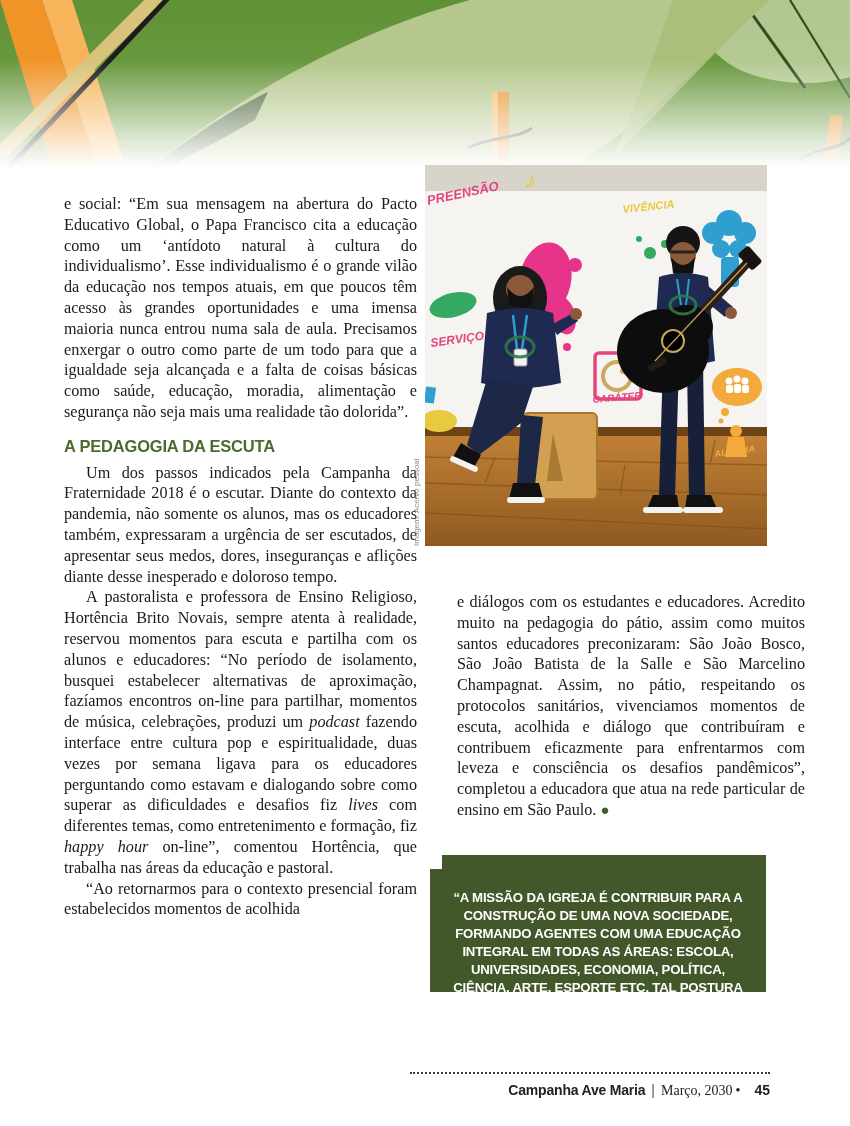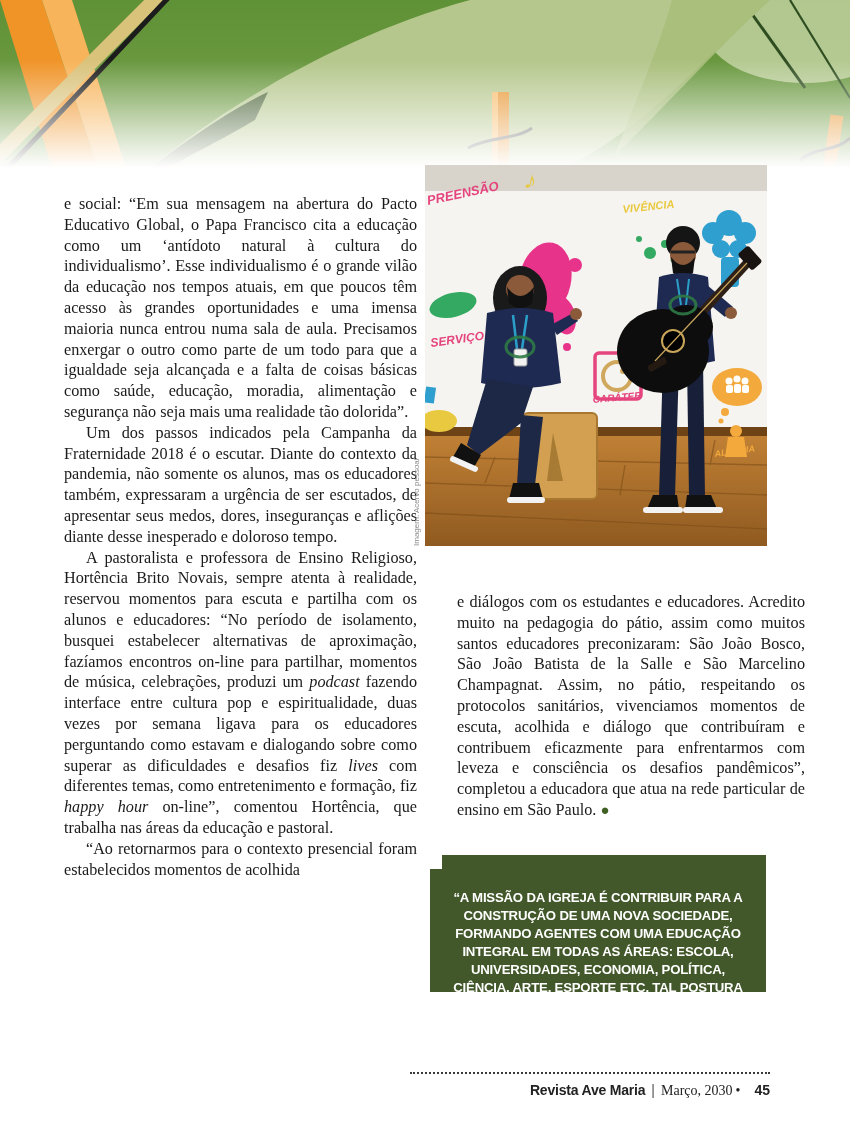--- a/index.html
+++ b/index.html
@@ -99,20 +99,21 @@
     <rect x="492" y="92" width="17" height="76" fill="#e89632"></rect>
     <rect x="492" y="92" width="6" height="76" fill="#f7bc6a"></rect>
     <path d="M468,148 C490,136 516,140 532,128" stroke="#5a5a5a" stroke-width="3" fill="none"></path>
     <rect x="827" y="115" width="13" height="53" fill="#e89632" transform="rotate(8 833 140)"></rect>
     <path d="M800,160 C818,146 836,152 850,138" stroke="#4a4a4a" stroke-width="3" fill="none"></path>
     <rect x="0" y="60" width="850" height="108" fill="url(#fadeWhite)"></rect>
   </svg>
 
   <div class="col-left">
     <p>e social: “Em sua mensagem na abertura do Pacto Educativo Global, o Papa Francisco cita a educação como um ‘antídoto natural à cultura do individualismo’. Esse individualismo é o grande vilão da educação nos tempos atuais, em que poucos têm acesso às grandes oportunidades e uma imensa maioria nunca entrou numa sala de aula. Precisamos enxergar o outro como parte de um todo para que a igualdade seja alcançada e a falta de coisas básicas como saúde, educação, moradia, alimentação e segurança não seja mais uma realidade tão dolorida”.</p>
+    <h2 class="section-heading">A PEDAGOGIA DA ESCUTA</h2>
     <p class="indent">Um dos passos indicados pela Campanha da Fraternidade 2018 é o escutar. Diante do contexto da pandemia, não somente os alunos, mas os educadores também, expressaram a urgência de ser escutados, de apresentar seus medos, dores, inseguranças e aflições diante desse inesperado e doloroso tempo.</p>
     <p class="indent"><span>A pastoralista e professora de Ensino Religioso, Hortência Brito Novais, sempre atenta à realidade, reservou momentos para escuta e partilha com os alunos e educadores: “No período de isolamento, busquei estabelecer alternativas de aproximação, fazíamos encontros on-line para partilhar, momentos de música, celebrações, produzi um </span><span class="ital">podcast</span><span> fazendo interface entre cultura pop e espiritualidade, duas vezes por semana ligava para os educadores perguntando como estavam e dialogando sobre como superar as dificuldades e desafios fiz </span><span class="ital">lives</span><span> com diferentes temas, como entretenimento e formação, fiz </span><span class="ital">happy hour</span><span> on-line”, comentou Hortência, que trabalha nas áreas da educação e pastoral.</span></p>
     <p class="indent">“Ao retornarmos para o contexto presencial foram estabelecidos momentos de acolhida</p>
   </div>
 
   <svg class="photo-wrap" viewBox="0 0 342 381" aria-hidden="true">
     <defs>
       <linearGradient id="gFloor" x1="0" y1="0" x2="0" y2="1">
         <stop offset="0" stop-color="#c08035"></stop>
         <stop offset="1" stop-color="#8f5a20"></stop>
@@ -251,16 +252,16 @@
     <p><span>e diálogos com os estudantes e educadores. Acredito muito na pedagogia do pátio, assim como muitos santos educadores preconizaram: São João Bosco, São João Batista de la Salle e São Marcelino Champagnat. Assim, no pátio, respeitando os protocolos sanitários, vivenciamos momentos de escuta, acolhida e diálogo que contribuíram e contribuem eficazmente para enfrentarmos com leveza e consciência os desafios pandêmicos”, completou a educadora que atua na rede particular de ensino em São Paulo. </span><span class="end-bullet">●</span></p>
   </div>
 
   <div class="quote-box">
     <div class="quote-text">“A MISSÃO DA IGREJA É CONTRIBUIR PARA A CONSTRUÇÃO DE UMA NOVA SOCIEDADE, FORMANDO AGENTES COM UMA EDUCAÇÃO INTEGRAL EM TODAS AS ÁREAS: ESCOLA, UNIVERSIDADES, ECONOMIA, POLÍTICA, CIÊNCIA, ARTE, ESPORTE ETC. TAL POSTURA UNITÁRIA SE FAZ PRESENTE EM TODO MAGISTÉRIO DO PAPA FRANCISCO.”</div>
     <div class="quote-attr">(TEXTO-BASE, 254)</div>
   </div>
 
   <div class="footer-rule"></div>
   <div class="footer">
-    <span class="brand">Revista Ave Maria</span><span class="sep">|</span><span class="issue">Março, 2030</span><span class="dot">•</span><span class="pagenum">45</span>
+    <span class="brand">Campanha Ave Maria</span><span class="sep">|</span><span class="issue">Março, 2030</span><span class="dot">•</span><span class="pagenum">45</span>
   </div>
 
 </div>
 
 </body></html>

